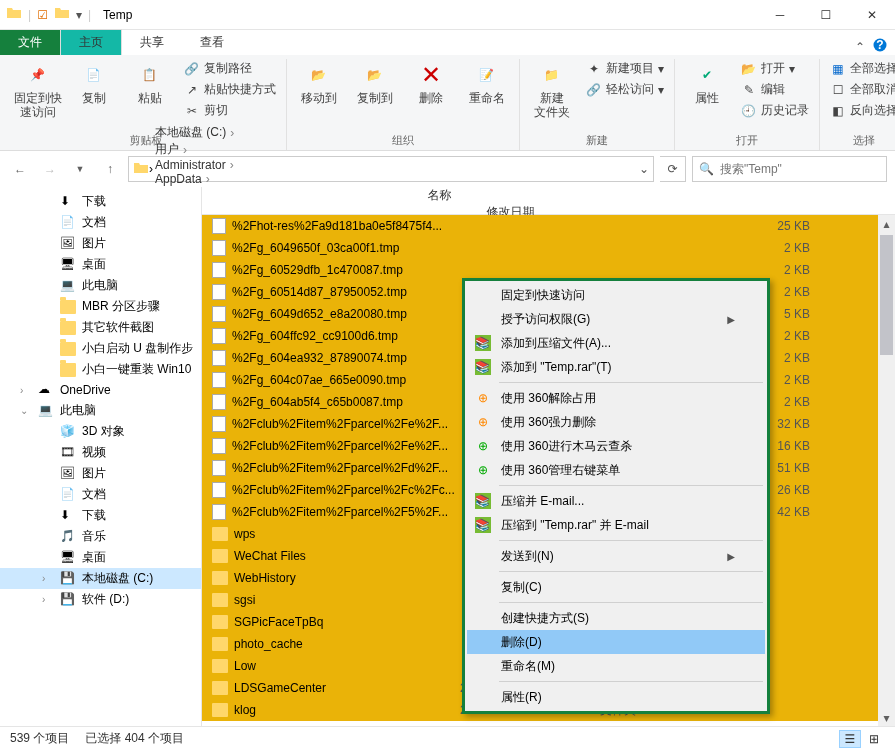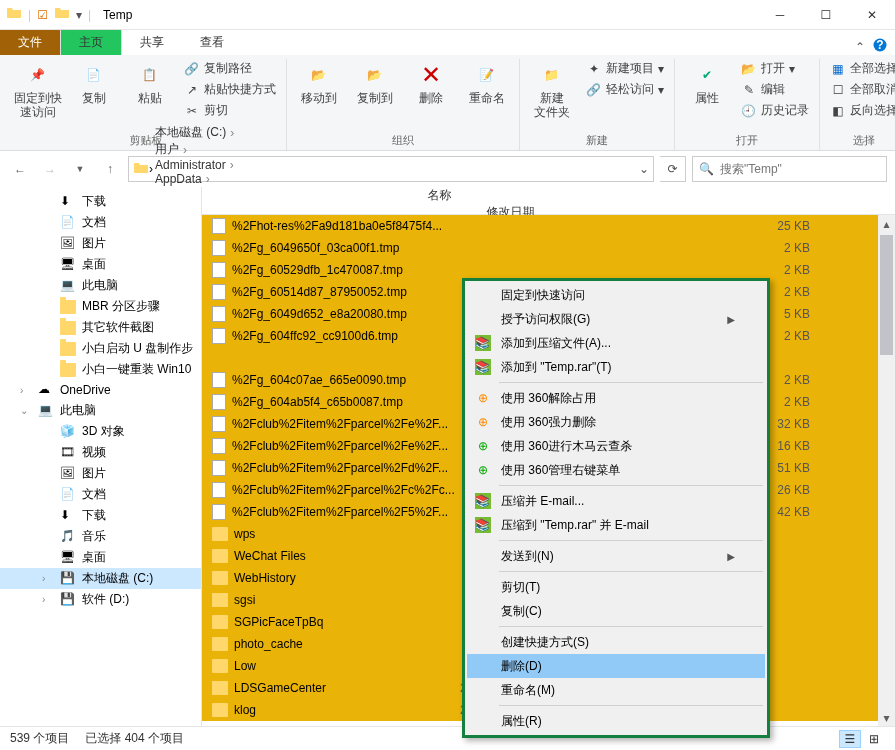--- a/index.html
+++ b/index.html
@@ -7,22 +7,22 @@
 
 .title-bar { height: 30px; display: flex; align-items: center; padding: 0 0 0 6px; border-bottom: 1px solid #e5e5e5; background: #fff; }
 .title-bar .qat { display: flex; align-items: center; gap: 6px; }
 .title-bar .folder-ico { width: 16px; height: 16px; }
 .title-bar .title-text { margin-left: 12px; color: #000; }
 .title-bar .win-controls { margin-left: auto; display: flex; }
 .title-bar .win-btn { width: 46px; height: 30px; display: flex; align-items: center; justify-content: center; color: #333; }
 
 .tabs { height: 25px; display: flex; align-items: flex-end; background: #fff; }
 .tab { padding: 4px 18px; color: #333; cursor: default; }
-.tab.file { background: #a16207; color: #fff; }
-.tab.active { background: #22c55e; border-top: 1px solid #ddd; border-left: 1px solid #ddd; border-right: 1px solid #ddd; }
+.tab.file { background: #15803d; color: #fff; }
+.tab.active { background: #14b8a6; border-top: 1px solid #ddd; border-left: 1px solid #ddd; border-right: 1px solid #ddd; }
 .help-icon { margin-left: auto; margin-right: 8px; color: #0078d7; display:flex; align-items:center; gap:8px;}
 
 .ribbon { height: 96px; background: #f5f6f7; border-bottom: 1px solid #ddd; display: flex; padding: 4px 6px 0; }
 .rgroup { display: flex; flex-direction: column; border-right: 1px solid #e1e1e1; padding: 0 8px; }
 .rgroup-inner { flex: 1; display: flex; align-items: flex-start; gap: 8px; }
 .rgroup-label { text-align: center; color: #666; font-size: 11px; padding: 2px 0; }
 .rbtn-big { display: flex; flex-direction: column; align-items: center; width: 48px; text-align: center; line-height: 1.2; color: #444; }
 .rbtn-big .ico { width: 32px; height: 32px; display:flex; align-items:center; justify-content:center; }
 .rlist { display: flex; flex-direction: column; gap: 2px;}
 .ritem { display: flex; align-items: center; gap: 4px; color: #444; white-space: nowrap; padding:1px 2px;}
@@ -428,20 +428,24 @@
         <div class="row">
           <div class="cell-name">
             <span class="file-icon"></span>
             <span>%2Fg_604ffc92_cc9100d6.tmp</span>
           </div>
           <div class="cell-date"></div>
           <div class="cell-type"></div>
           <div class="cell-size">2 KB</div>
         </div>
         <div class="row">
+          <div class="cell-name">
+            <span class="file-icon"></span>
+            <span>%2Fg_604ea932_87890074.tmp</span>
+          </div>
           <div class="cell-date"></div>
           <div class="cell-type"></div>
           <div class="cell-size">2 KB</div>
         </div>
         <div class="row">
           <div class="cell-name">
             <span class="file-icon"></span>
             <span>%2Fg_604c07ae_665e0090.tmp</span>
           </div>
           <div class="cell-date"></div>
@@ -633,23 +637,20 @@
     <div class="cm-item">
       <span style="background:#7b3;" class="cm-ico">📚</span>
       <span>压缩到 "Temp.rar" 并 E-mail</span>
     </div>
     <div class="cm-sep"></div>
     <div class="cm-item">
       <span>发送到(N)</span>
       <span class="arrow">▶</span>
     </div>
     <div class="cm-sep"></div>
-    <div class="cm-item">
-      <span>剪切(T)</span>
-    </div>
     <div class="cm-item">
       <span>复制(C)</span>
     </div>
     <div class="cm-sep"></div>
     <div class="cm-item">
       <span>创建快捷方式(S)</span>
     </div>
     <div class="cm-item hover">
       <span>删除(D)</span>
     </div>

